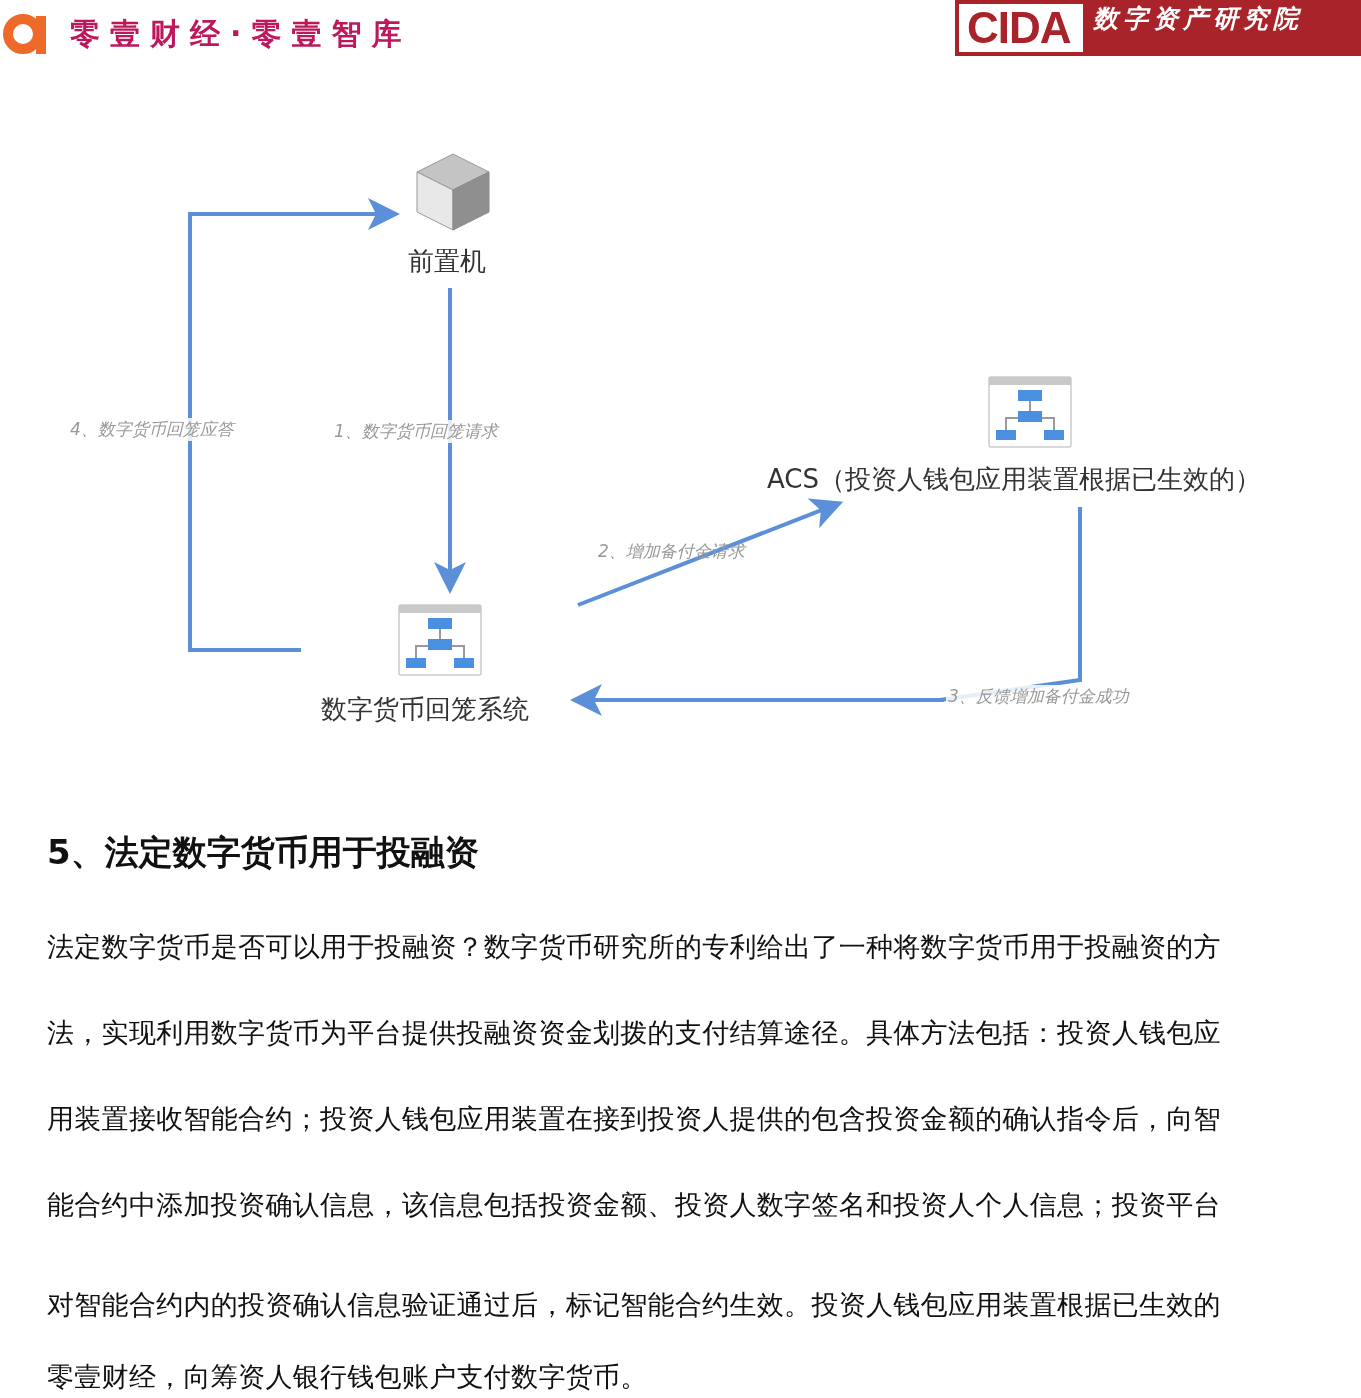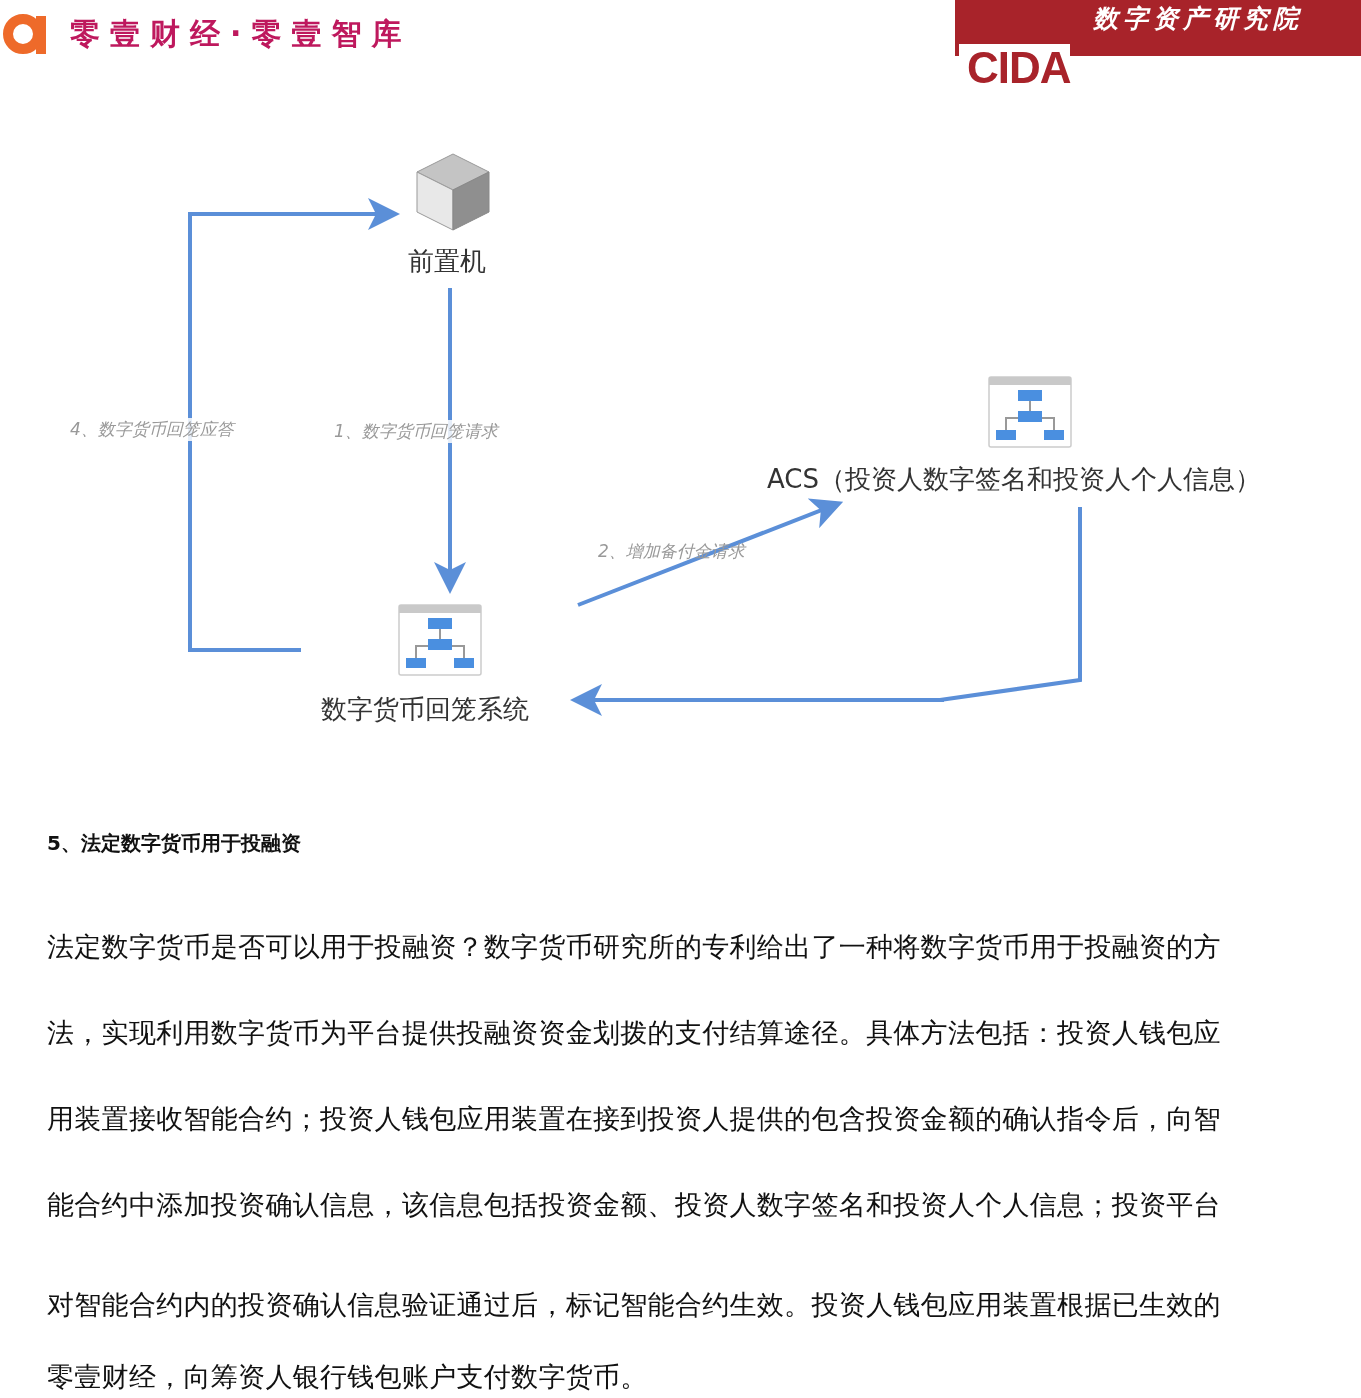--- a/index.html
+++ b/index.html
@@ -1,30 +1,30 @@
 <!DOCTYPE html>
 <html><head>
 <meta charset="utf-8">
 <style>
   html, body { margin:0; padding:0; background:#ffffff; }
   body { width:1361px; height:1398px; position:relative; overflow:hidden;
          font-family:"DejaVu Sans","Liberation Sans",sans-serif; color:#222; }
   .brand-logo { position:absolute; left:2px; top:12px; width:48px; height:44px; }
   .brand-text { position:absolute; left:70px; top:14px; font-size:30px; letter-spacing:10px; color:#be185d; font-weight:bold; white-space:nowrap; }
   .cida { position:absolute; left:955px; top:0; width:406px; height:56px; background:#a8232a; }
-  .cida-box { position:absolute; left:4px; top:4px; width:111px; height:48px; background:#fff;margin-top:40px; }
+  .cida-box { position:absolute; left:4px; top:4px; width:124px; height:48px; background:#fff; }
   .cida-letters { position:absolute; left:8px; top:2px; font-family:"Liberation Sans",sans-serif; font-size:44px; font-weight:bold; color:#a8232a; letter-spacing:-1px; line-height:44px; }
   .cida-cn { position:absolute; left:138px; top:2px; font-size:25px; letter-spacing:5px; color:#fff; font-weight:bold; white-space:nowrap;font-style:italic; }
   .cida-en { position:absolute; left:138px; top:33px; font-family:"Liberation Sans",sans-serif; font-size:17px; color:#fff; white-space:nowrap;margin-top:21px; }
 
   .diagram { position:absolute; left:0; top:140px; width:1255px; height:620px; }
   .node-label { position:absolute; font-size:26px; color:#333; white-space:nowrap; }
   .edge-label { position:absolute; font-size:17px; color:#999; font-style:italic; white-space:nowrap; background:rgba(255,255,255,0.85); padding:0 2px; }
 
-  .section-title { position:absolute; left:47px; top:830px; font-size:20px; font-weight:bold; color:#111; white-space:nowrap; }
+  .section-title { position:absolute; left:47px; top:830px; font-size:34px; font-weight:bold; color:#111; white-space:nowrap; }
   .para-line { position:absolute; left:47px; font-size:27px; color:#111; white-space:nowrap; letter-spacing:0.3px;margin-top:9px; }
 </style>
 </head>
 <body>
 
 <div>
   <svg class="brand-logo" viewBox="0 0 48 44">
     <circle cx="21" cy="22" r="15" fill="none" stroke="#ee6a2a" stroke-width="10"></circle>
     <rect x="34" y="4" width="10" height="38" fill="#ee6a2a"></rect>
   </svg>
@@ -68,37 +68,38 @@
   <svg style="position:absolute;left:988px;top:236px" width="84" height="72" viewBox="0 0 84 72">
     <rect x="1" y="1" width="82" height="70" rx="2" fill="#fff" stroke="#ccc" stroke-width="1.5"></rect>
     <rect x="1" y="1" width="82" height="8" fill="#c9c9c9"></rect>
     <line x1="42" y1="24" x2="42" y2="38" stroke="#999" stroke-width="2"></line>
     <polyline points="18,56 18,42 66,42 66,56" fill="none" stroke="#999" stroke-width="2"></polyline>
     <rect x="30" y="14" width="24" height="11" fill="#4a8fe0"></rect>
     <rect x="30" y="35" width="24" height="11" fill="#4a8fe0"></rect>
     <rect x="8" y="54" width="20" height="10" fill="#4a8fe0"></rect>
     <rect x="56" y="54" width="20" height="10" fill="#4a8fe0"></rect>
   </svg>
-  <div class="node-label" style="left:767px;top:322px">ACS（投资人数字签名和投资人个人信息）</div>
+  <div class="node-label" style="left:767px;top:322px">ACS（投资人钱包应用装置根据已生效的）</div>
 
   <svg style="position:absolute;left:398px;top:464px" width="84" height="72" viewBox="0 0 84 72">
     <rect x="1" y="1" width="82" height="70" rx="2" fill="#fff" stroke="#ccc" stroke-width="1.5"></rect>
     <rect x="1" y="1" width="82" height="8" fill="#c9c9c9"></rect>
     <line x1="42" y1="24" x2="42" y2="38" stroke="#999" stroke-width="2"></line>
     <polyline points="18,56 18,42 66,42 66,56" fill="none" stroke="#999" stroke-width="2"></polyline>
     <rect x="30" y="14" width="24" height="11" fill="#4a8fe0"></rect>
     <rect x="30" y="35" width="24" height="11" fill="#4a8fe0"></rect>
     <rect x="8" y="54" width="20" height="10" fill="#4a8fe0"></rect>
     <rect x="56" y="54" width="20" height="10" fill="#4a8fe0"></rect>
   </svg>
   <div class="node-label" style="left:321px;top:552px">数字货币回笼系统</div>
 
   <div class="edge-label" style="left:68px;top:278px">4、数字货币回笼应答</div>
   <div class="edge-label" style="left:332px;top:280px">1、数字货币回笼请求</div>
   <div class="edge-label" style="left:596px;top:400px;background:transparent">2、增加备付金请求</div>
+  <div class="edge-label" style="left:946px;top:545px">3、反馈增加备付金成功</div>
 </div>
 
 <div class="section-title">5、法定数字货币用于投融资</div>
 
 <div>
   <div class="para-line" style="top:920px">法定数字货币是否可以用于投融资？数字货币研究所的专利给出了一种将数字货币用于投融资的方</div>
   <div class="para-line" style="top:1006px">法，实现利用数字货币为平台提供投融资资金划拨的支付结算途径。具体方法包括：投资人钱包应</div>
   <div class="para-line" style="top:1092px">用装置接收智能合约；投资人钱包应用装置在接到投资人提供的包含投资金额的确认指令后，向智</div>
   <div class="para-line" style="top:1178px">能合约中添加投资确认信息，该信息包括投资金额、投资人数字签名和投资人个人信息；投资平台</div>
   <div class="para-line" style="top:1278px">对智能合约内的投资确认信息验证通过后，标记智能合约生效。投资人钱包应用装置根据已生效的</div>

